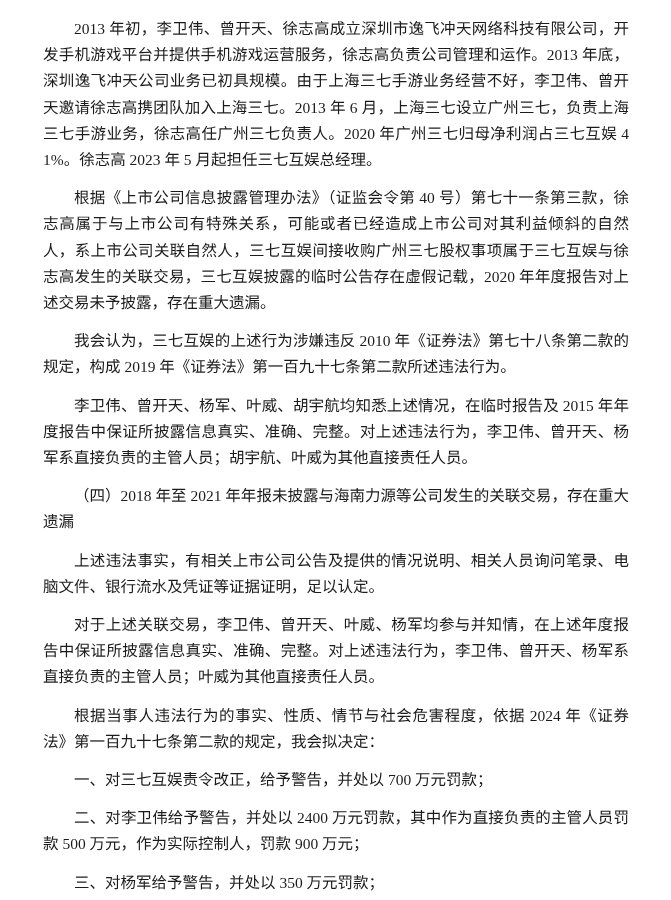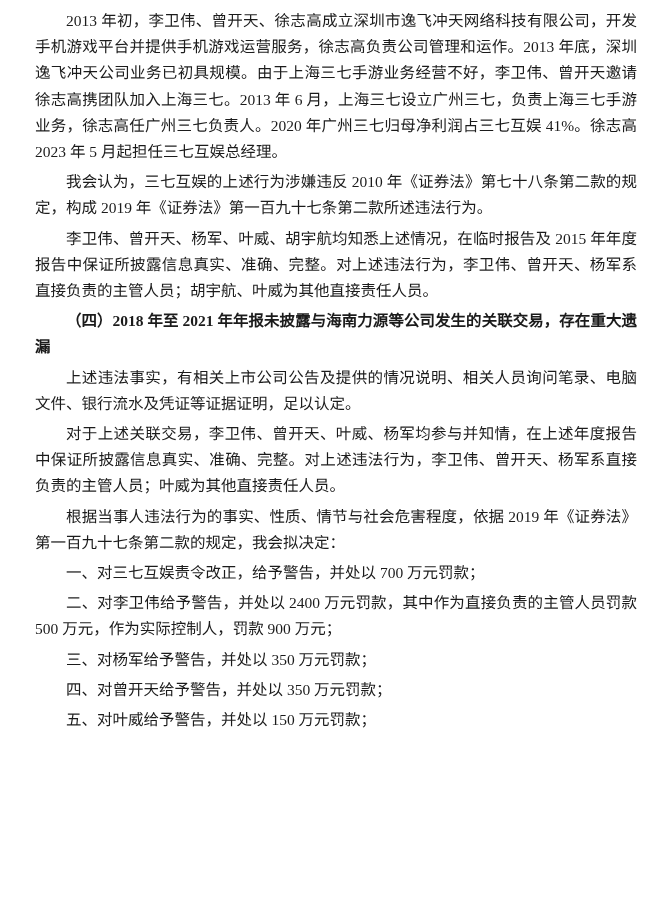--- a/index.html
+++ b/index.html
@@ -14,40 +14,41 @@
     box-sizing: border-box;
     margin: 0 auto;
     background: #ffffff;
     overflow: hidden;
     padding: 4px 30px 0 31px;
     font-family: "Liberation Serif", "DejaVu Serif", serif;
     font-size: 15.5px;
     color: #1b1b1b;
   }
   .para {
-    margin: 4px;
+    margin: 12px;
     line-height: 26.2px;
     text-align: justify;
     text-justify: inter-ideograph;
     text-indent: 2em;
     word-break: break-all;
   }
   .para.heading {
-    font-weight: bold;
+    font-weight: normal;
   }
 </style>
 </head>
 <body>
 
 <div class="page">
   <p class="para">2013 年初，李卫伟、曾开天、徐志高成立深圳市逸飞冲天网络科技有限公司，开发手机游戏平台并提供手机游戏运营服务，徐志高负责公司管理和运作。2013 年底，深圳逸飞冲天公司业务已初具规模。由于上海三七手游业务经营不好，李卫伟、曾开天邀请徐志高携团队加入上海三七。2013 年 6 月，上海三七设立广州三七，负责上海三七手游业务，徐志高任广州三七负责人。2020 年广州三七归母净利润占三七互娱 41%。徐志高 2023 年 5 月起担任三七互娱总经理。</p>
+  <p class="para">根据《上市公司信息披露管理办法》（证监会令第 40 号）第七十一条第三款，徐志高属于与上市公司有特殊关系，可能或者已经造成上市公司对其利益倾斜的自然人，系上市公司关联自然人，三七互娱间接收购广州三七股权事项属于三七互娱与徐志高发生的关联交易，三七互娱披露的临时公告存在虚假记载，2020 年年度报告对上述交易未予披露，存在重大遗漏。</p>
   <p class="para">我会认为，三七互娱的上述行为涉嫌违反 2010 年《证券法》第七十八条第二款的规定，构成 2019 年《证券法》第一百九十七条第二款所述违法行为。</p>
   <p class="para">李卫伟、曾开天、杨军、叶威、胡宇航均知悉上述情况，在临时报告及 2015 年年度报告中保证所披露信息真实、准确、完整。对上述违法行为，李卫伟、曾开天、杨军系直接负责的主管人员；胡宇航、叶威为其他直接责任人员。</p>
   <p class="para heading">（四）2018 年至 2021 年年报未披露与海南力源等公司发生的关联交易，存在重大遗漏</p>
   <p class="para">上述违法事实，有相关上市公司公告及提供的情况说明、相关人员询问笔录、电脑文件、银行流水及凭证等证据证明，足以认定。</p>
   <p class="para">对于上述关联交易，李卫伟、曾开天、叶威、杨军均参与并知情，在上述年度报告中保证所披露信息真实、准确、完整。对上述违法行为，李卫伟、曾开天、杨军系直接负责的主管人员；叶威为其他直接责任人员。</p>
-  <p class="para">根据当事人违法行为的事实、性质、情节与社会危害程度，依据 2019 年《证券法》第一百九十七条第二款的规定，我会拟决定：</p>
+  <p class="para">根据当事人违法行为的事实、性质、情节与社会危害程度，依据 2024 年《证券法》第一百九十七条第二款的规定，我会拟决定：</p>
   <p class="para">一、对三七互娱责令改正，给予警告，并处以 700 万元罚款；</p>
   <p class="para">二、对李卫伟给予警告，并处以 2400 万元罚款，其中作为直接负责的主管人员罚款 500 万元，作为实际控制人，罚款 900 万元；</p>
   <p class="para">三、对杨军给予警告，并处以 350 万元罚款；</p>
   <p class="para">四、对曾开天给予警告，并处以 350 万元罚款；</p>
   <p class="para">五、对叶威给予警告，并处以 150 万元罚款；</p>
 </div>
 
 </body></html>

